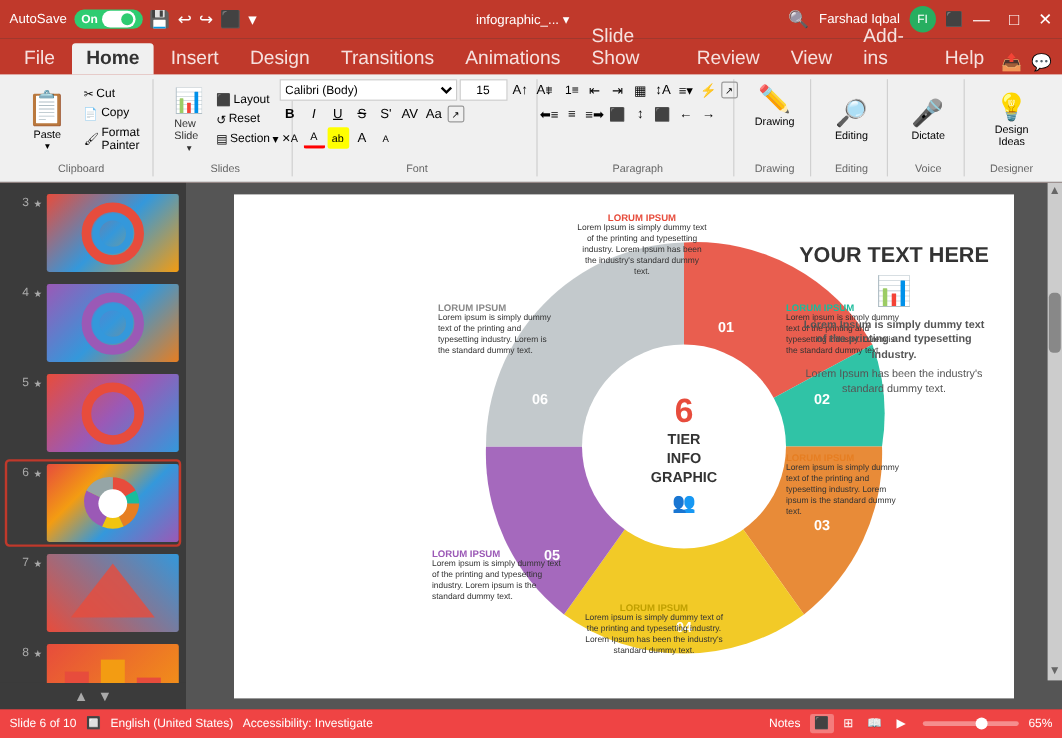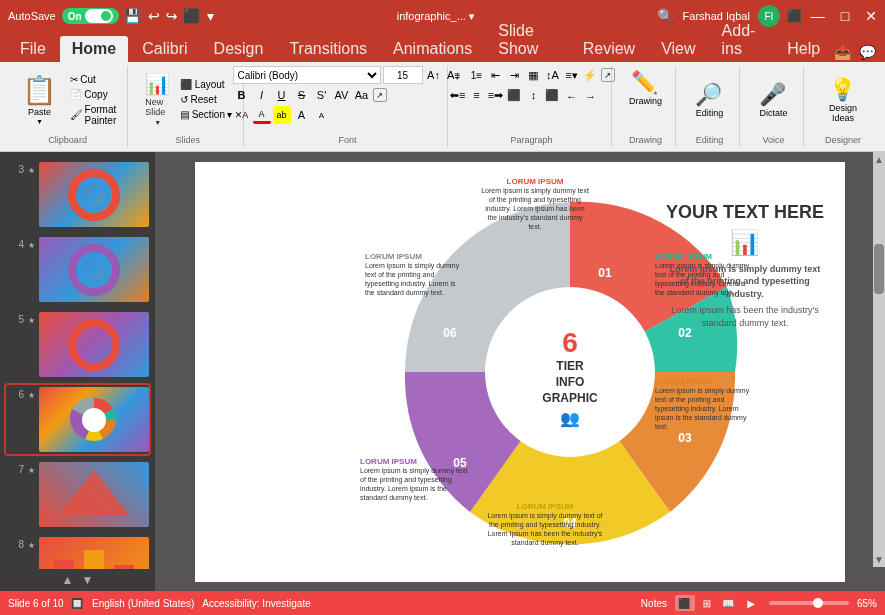--- a/index.html
+++ b/index.html
@@ -131,21 +131,21 @@
       <span style="cursor:pointer;">□</span>
       <span style="cursor:pointer;">✕</span>
     </div>
   </div>
 </div>
 
 <div class="ribbon">
   <div class="ribbon-tabs">
     <div class="ribbon-tab">File</div>
     <div class="ribbon-tab active">Home</div>
-    <div class="ribbon-tab">Calibri</div>
+    <div class="ribbon-tab">Insert</div>
     <div class="ribbon-tab">Design</div>
     <div class="ribbon-tab">Transitions</div>
     <div class="ribbon-tab">Animations</div>
     <div class="ribbon-tab">Slide Show</div>
     <div class="ribbon-tab">Review</div>
     <div class="ribbon-tab">View</div>
     <div class="ribbon-tab">Add-ins</div>
     <div class="ribbon-tab">Help</div>
     <div style="margin-left:auto;display:flex;gap:8px;padding-bottom:2px;">
       <span style="font-size:14px;color:white;cursor:pointer;">📤</span>

